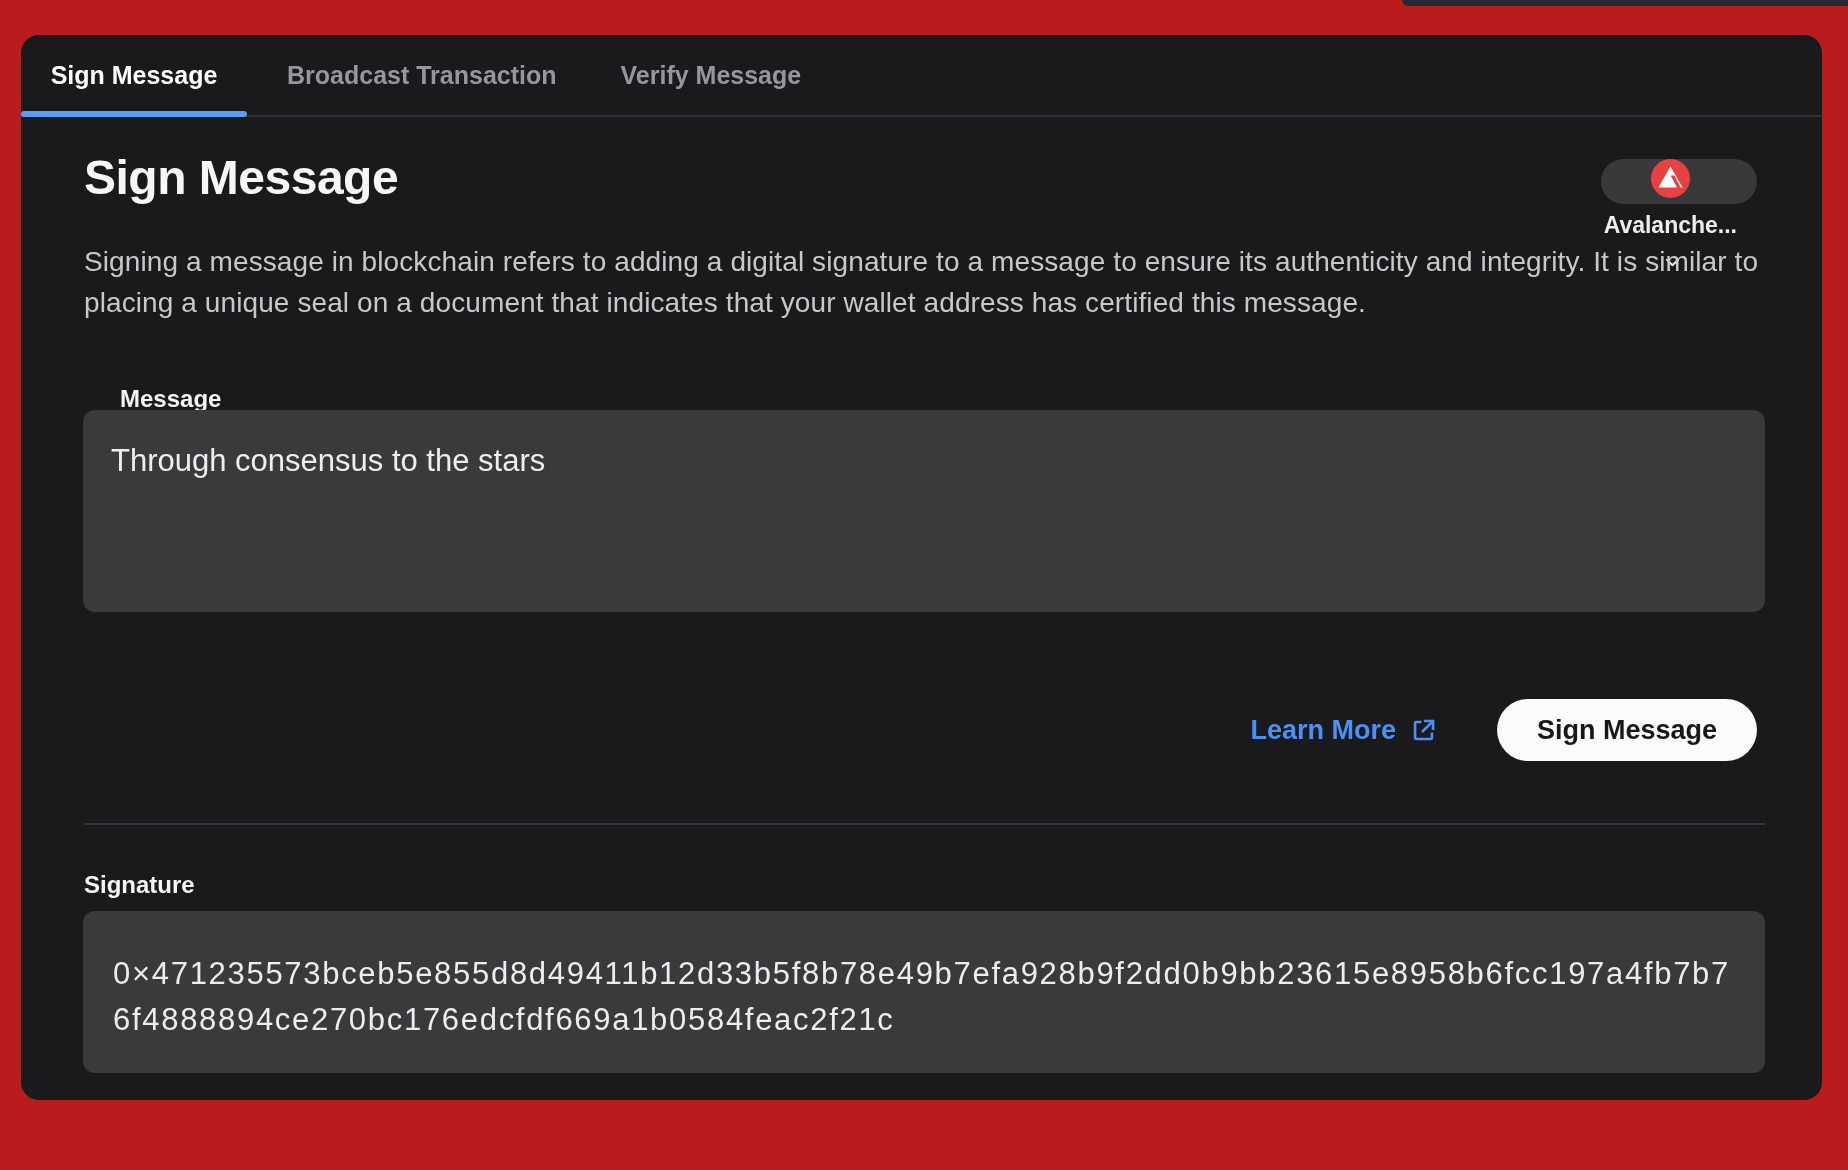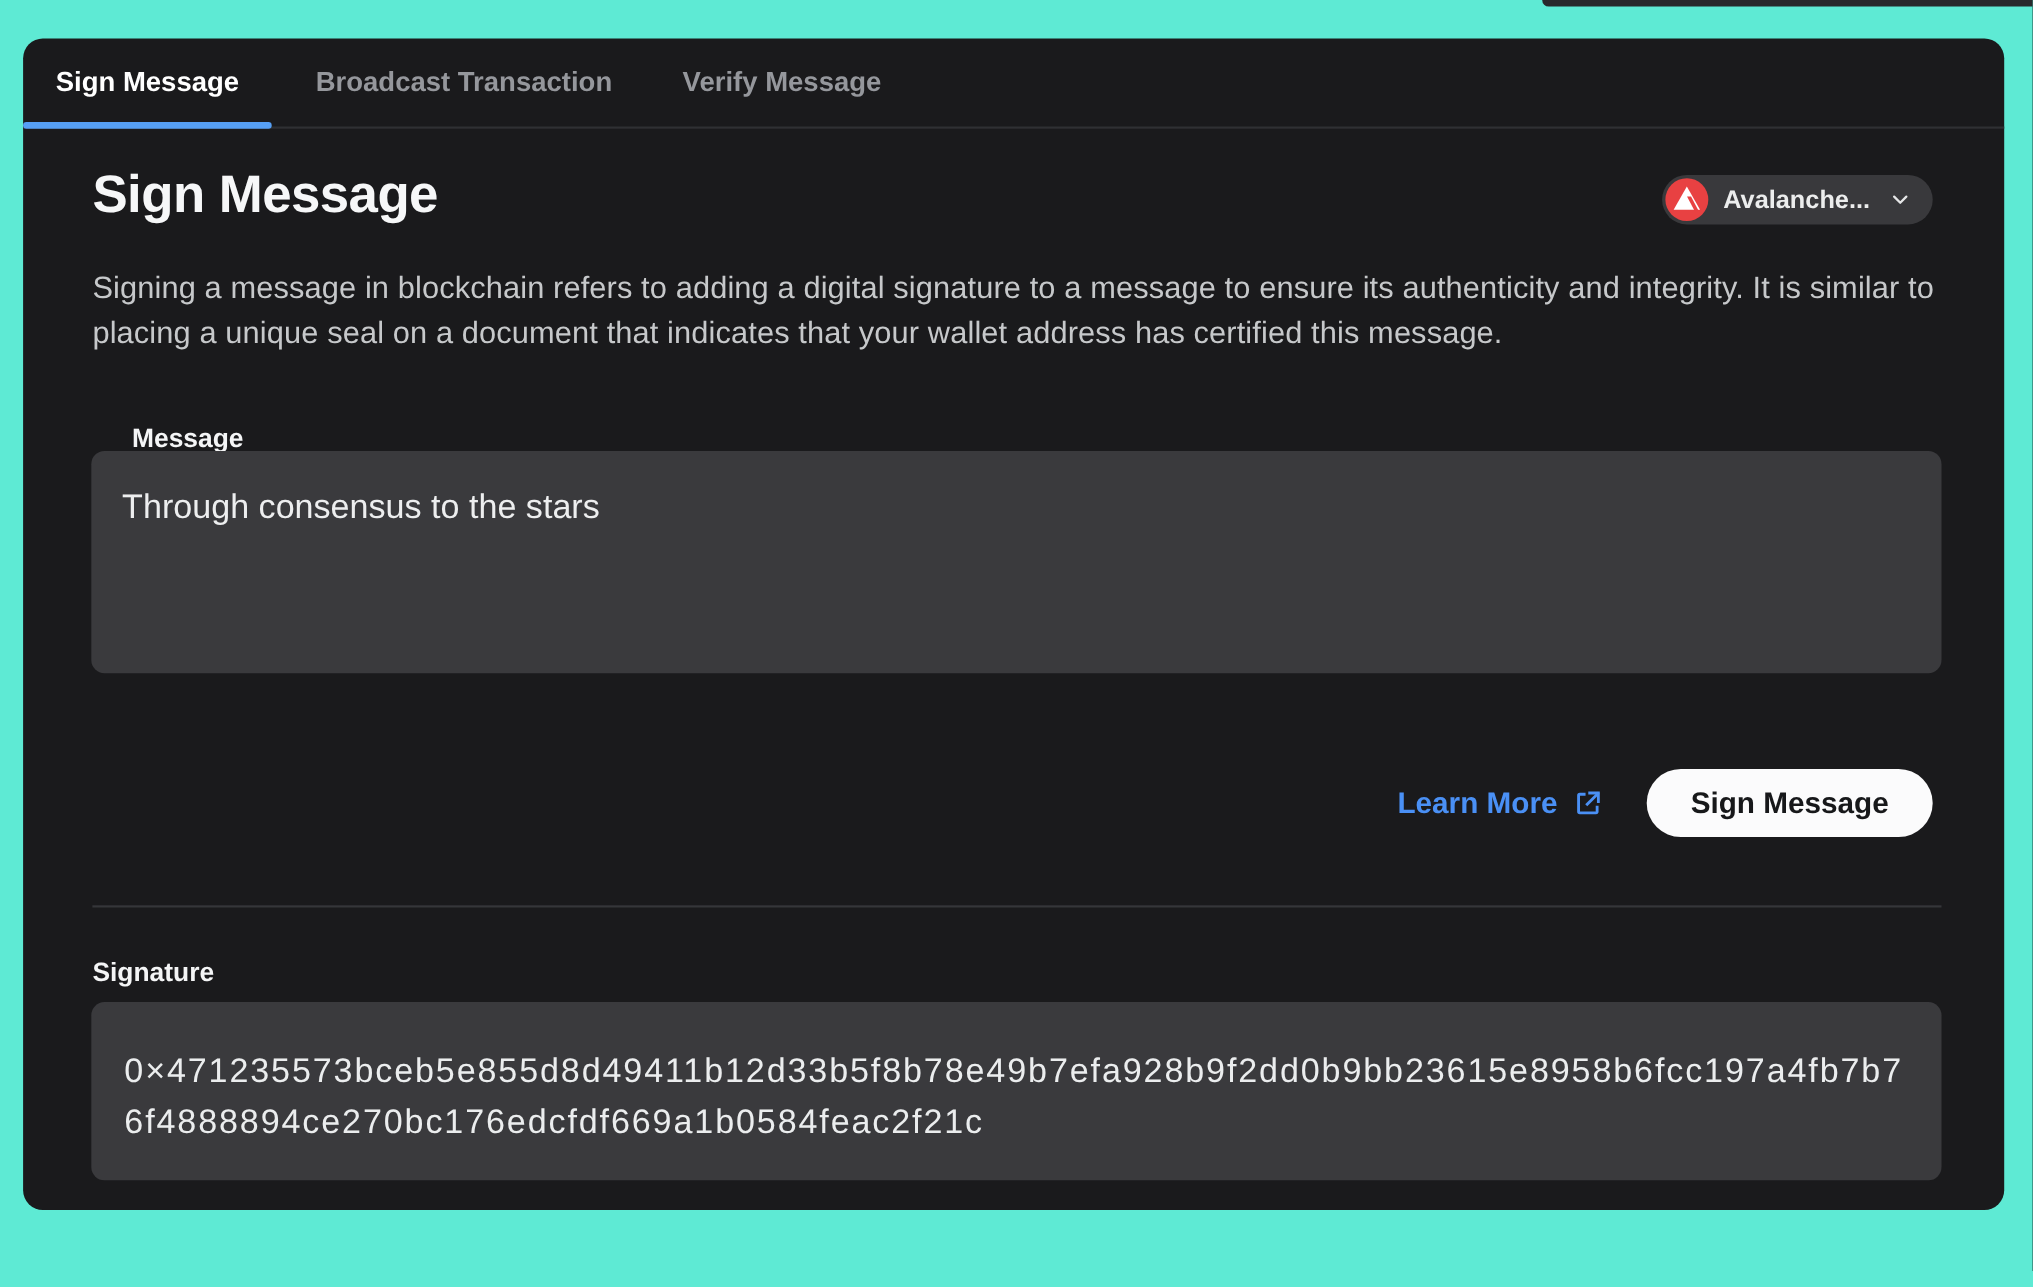--- a/index.html
+++ b/index.html
@@ -1,18 +1,18 @@
 <!DOCTYPE html>
 <html><head>
 <meta charset="utf-8">
 <style>
   html,body{margin:0;padding:0;background:#09090b;}
   .screen{
     position:relative;width:1848px;height:1170px;overflow:hidden;
-    background:#5eead4;
+    background:#b91c1c;
     font-family:"Liberation Sans","DejaVu Sans",sans-serif;
     -webkit-font-smoothing:antialiased;
   }
   
   .top-right-bar{
     position:absolute;top:0;left:1402px;width:446px;height:6px;
     background:#28292c;border-bottom-left-radius:8px;
   }
   .card{
     position:absolute;left:21px;top:35px;width:1801px;height:1065px;
@@ -40,20 +40,21 @@
     position:absolute;left:63px;top:116px;
     font-size:48px;line-height:54px;font-weight:700;color:#f6f7f8;
     letter-spacing:-0.5px;
   }
   .network-pill{
     position:absolute;top:124px;right:65px;height:45px;
     display:flex;align-items:center;gap:14px;
     background:#39393c;border:0;border-radius:23px;
     padding:0 20px 0 3px;cursor:pointer;
     font-family:inherit;
+    flex-direction:column;
   }
   .net-logo{
     width:39px;height:39px;border-radius:50%;background:#e84142;
     display:flex;align-items:center;justify-content:center;flex:0 0 auto;
   }
   .net-label{font-size:23px;font-weight:600;color:#eceded;white-space:nowrap;}
   .chev{width:19px;height:19px;margin-left:4px;flex:0 0 auto;}
   
   .desc{
     position:absolute;left:63px;top:206px;width:1692px;
@@ -67,21 +68,21 @@
   .label-signature{top:836px;}
   .msg-area{
     position:absolute;left:62px;top:375px;width:1682px;height:202px;
     box-sizing:border-box;background:#3a3a3d;border:0;border-radius:12px;
     padding:30px 28px;resize:none;outline:none;overflow:hidden;
     font-family:inherit;font-size:31px;line-height:42px;color:#edeeef;
   }
   
   .actions{
     position:absolute;top:664px;right:65px;
-    display:flex;align-items:center;gap:40px;
+    display:flex;align-items:center;gap:60px;
   }
   .learn-more{
     display:flex;align-items:center;gap:14px;cursor:pointer;
     color:#4a90f5;font-size:27px;font-weight:700;text-decoration:none;
     white-space:nowrap;
   }
   .ext-icon{width:27px;height:27px;}
   .sign-btn{
     height:62px;padding:0 40px;border:0;border-radius:31px;
     background:#fbfbfc;color:#17181a;

